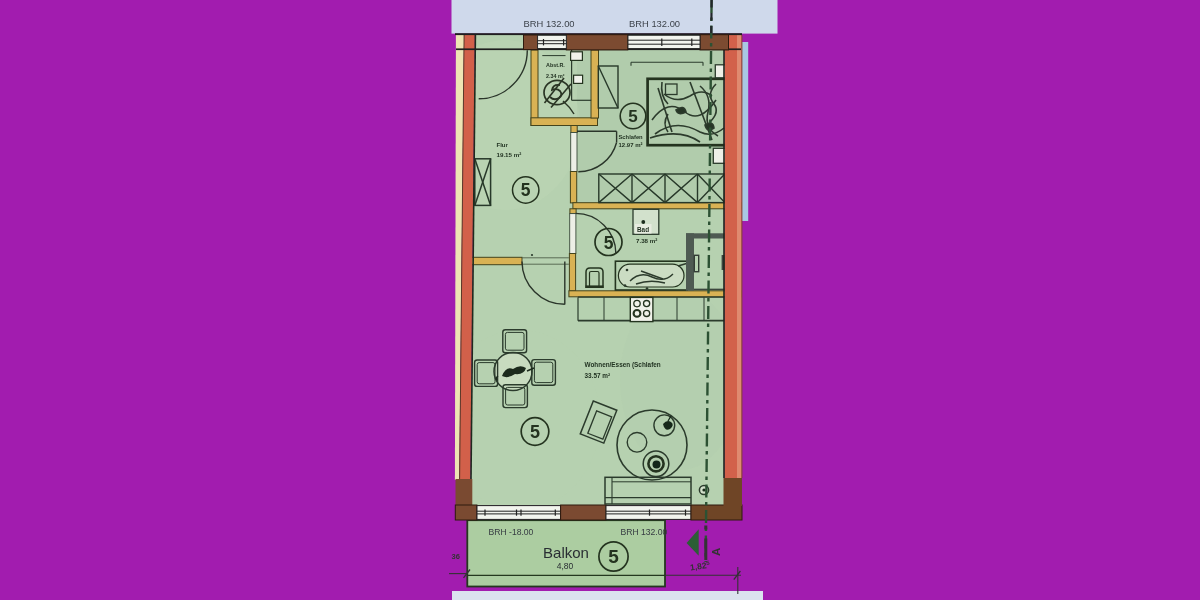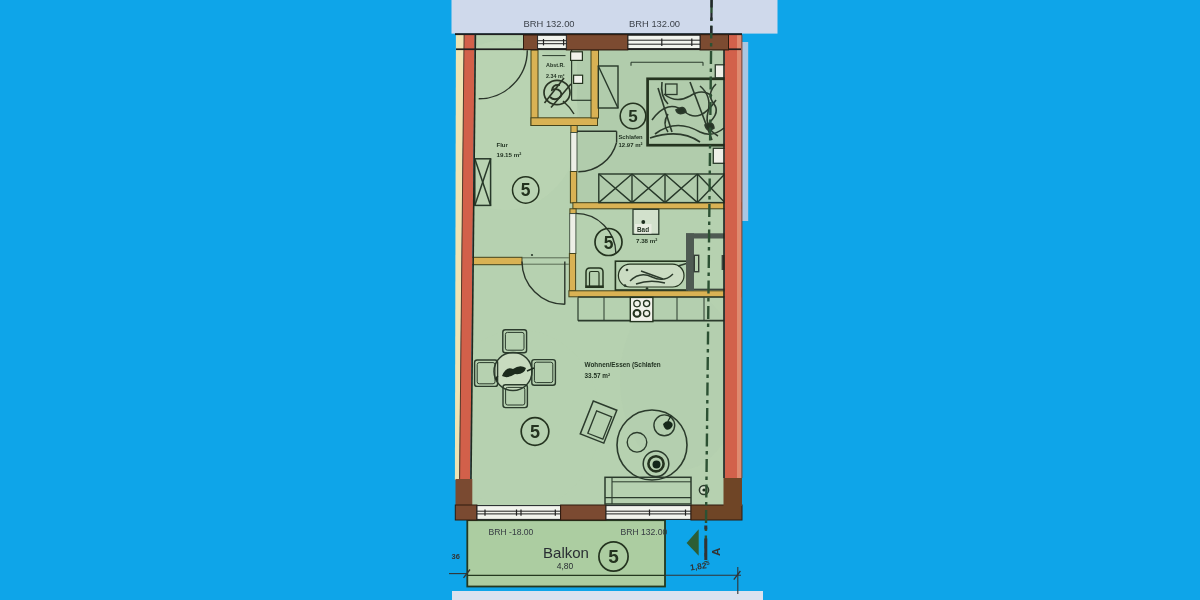--- a/index.html
+++ b/index.html
@@ -1,16 +1,16 @@
 <!DOCTYPE html>
 <html><head>
 <meta charset="utf-8">
 <style>
   html,body{margin:0;padding:0;background:#ffffff;}
-  .page{position:relative;width:1200px;height:600px;overflow:hidden;background:#0ea5e9;
+  .page{position:relative;width:1200px;height:600px;overflow:hidden;background:#a21caf;
         font-family:"Liberation Sans", sans-serif;}
   svg{position:absolute;left:0;top:0;filter:blur(0.55px);}
   text{font-family:"Liberation Sans", sans-serif;}
 </style>
 </head>
 <body>
 <div class="page">
 <svg width="1200" height="600" viewBox="0 0 1200 600">
 
   <rect x="451.5" y="0" width="326" height="33.6" fill="#cfd9eb"></rect>

